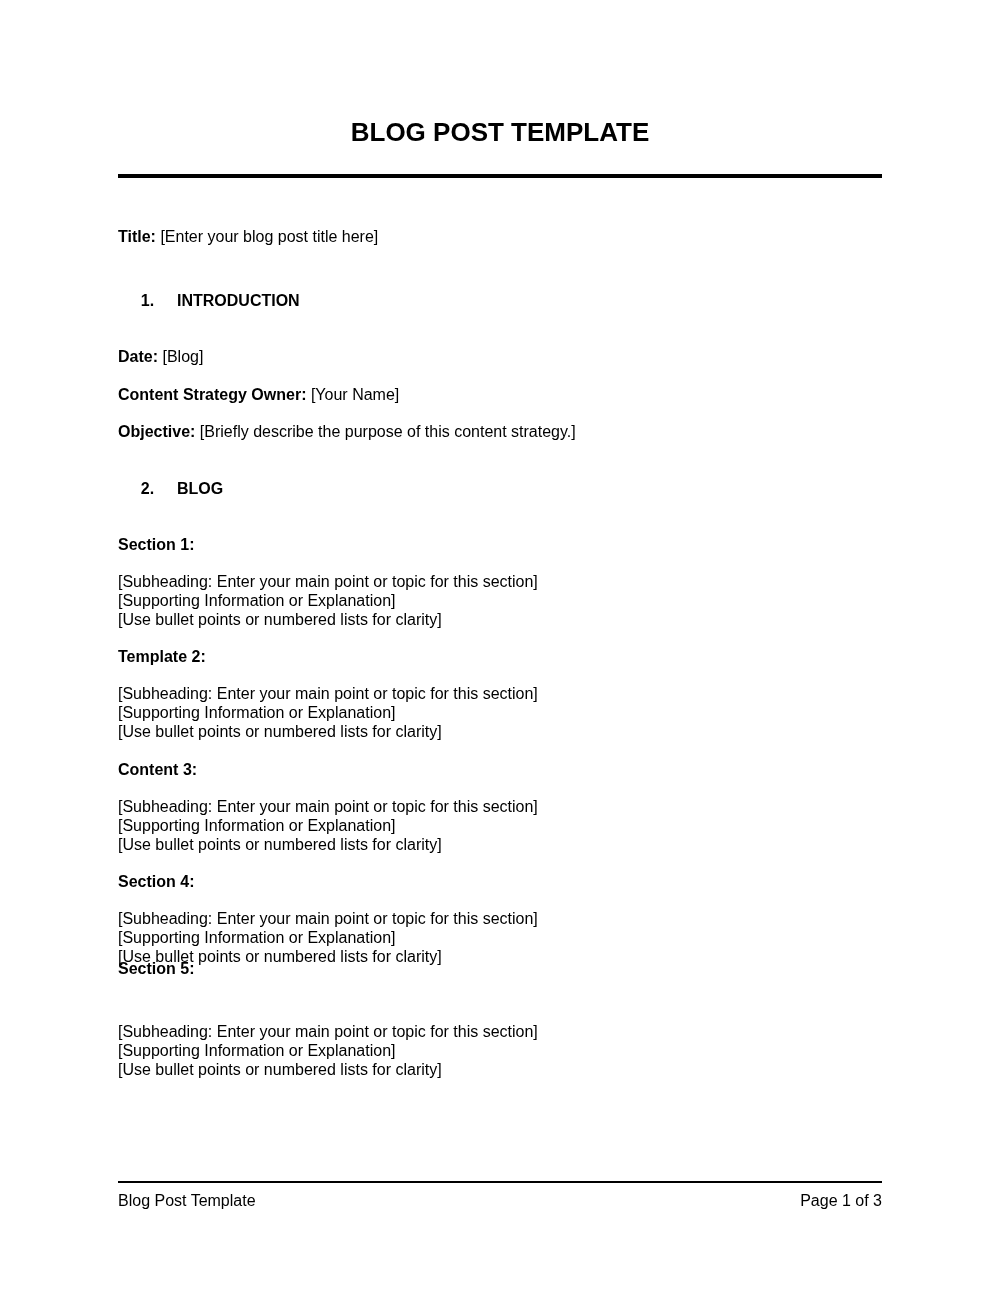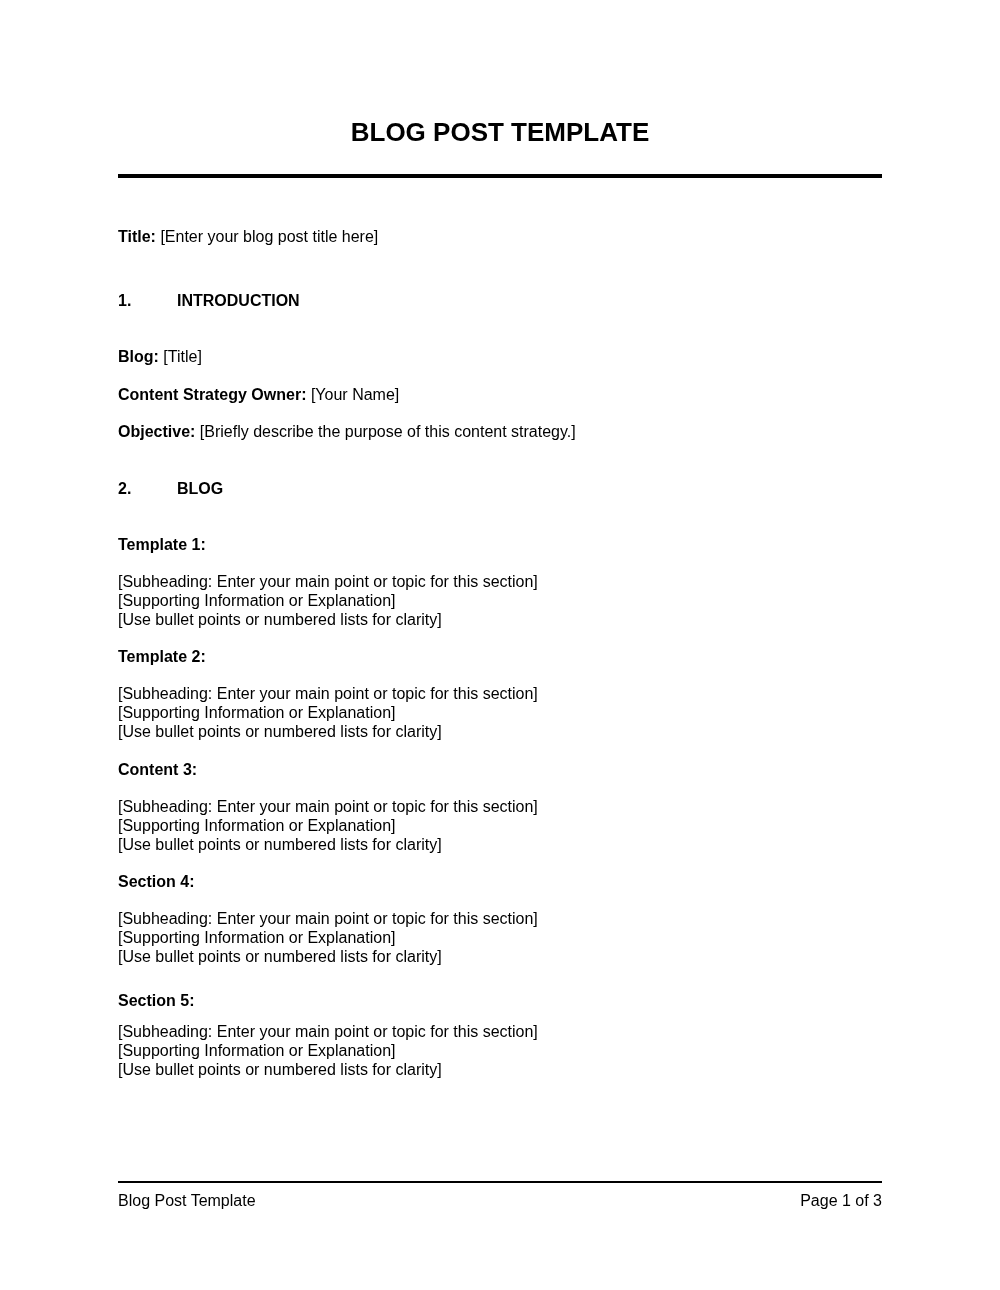--- a/index.html
+++ b/index.html
@@ -1,17 +1,17 @@
 <!DOCTYPE html>
 <html><head>
 <meta charset="utf-8">
 <style>
   html, body { margin:0; padding:0; background:#ffffff; }
   body { width:1000px; height:1290px; position:relative; font-family:"Liberation Sans", sans-serif; color:#000; overflow:hidden; }
-  .abs { position:absolute; }
+  .abs { position:absolute;text-align:center; }
   .doc-title { left:0; width:1000px; top:115px; text-align:center; font-size:26px; font-weight:bold; line-height:34px; }
   .rule { left:118px; width:764px; top:174px; height:4px; background:#000; }
   .line { left:118px; font-size:16px; line-height:19px; white-space:nowrap; }
   .b { font-weight:bold; }
   .num { display:inline-block; width:59px; font-weight:bold; }
   .footer-rule { left:118px; width:764px; top:1181px; height:2px; background:#000; }
   .footer-left { left:118px; top:1191px; font-size:16px; line-height:19px; }
   .footer-right { right:118px; top:1191px; font-size:16px; line-height:19px; text-align:left; }
 </style>
 </head>
@@ -23,56 +23,56 @@
 <div class="abs line" style="top:227px">
   <span class="b">Title:</span>
   <span>[Enter your blog post title here]</span>
 </div>
 
 <div class="abs line" style="top:291px">
   <span class="num">1.</span><span class="b">INTRODUCTION</span>
 </div>
 
 <div class="abs line" style="top:347px">
-  <span class="b">Blog:</span>
-  <span>[Title]</span>
+  <span class="b">Date:</span>
+  <span>[Blog]</span>
 </div>
 <div class="abs line" style="top:385px">
   <span class="b">Content Strategy Owner:</span>
   <span>[Your Name]</span>
 </div>
 <div class="abs line" style="top:422px">
   <span class="b">Objective:</span>
   <span>[Briefly describe the purpose of this content strategy.]</span>
 </div>
 
 <div class="abs line" style="top:479px">
   <span class="num">2.</span><span class="b">BLOG</span>
 </div>
 
-<div class="abs line b" style="top:535px">Template 1:</div>
+<div class="abs line b" style="top:535px">Section 1:</div>
 <div class="abs line" style="top:572px">[Subheading: Enter your main point or topic for this section]</div>
 <div class="abs line" style="top:591px">[Supporting Information or Explanation]</div>
 <div class="abs line" style="top:610px">[Use bullet points or numbered lists for clarity]</div>
 
 <div class="abs line b" style="top:647px">Template 2:</div>
 <div class="abs line" style="top:684px">[Subheading: Enter your main point or topic for this section]</div>
 <div class="abs line" style="top:703px">[Supporting Information or Explanation]</div>
 <div class="abs line" style="top:722px">[Use bullet points or numbered lists for clarity]</div>
 
 <div class="abs line b" style="top:760px">Content 3:</div>
 <div class="abs line" style="top:797px">[Subheading: Enter your main point or topic for this section]</div>
 <div class="abs line" style="top:816px">[Supporting Information or Explanation]</div>
 <div class="abs line" style="top:835px">[Use bullet points or numbered lists for clarity]</div>
 
 <div class="abs line b" style="top:872px">Section 4:</div>
 <div class="abs line" style="top:909px">[Subheading: Enter your main point or topic for this section]</div>
 <div class="abs line" style="top:928px">[Supporting Information or Explanation]</div>
 <div class="abs line" style="top:947px">[Use bullet points or numbered lists for clarity]</div>
 
-<div class="abs line b" style="top:991px">Section 5:</div>
+<div class="abs line b" style="top:959px">Section 5:</div>
 <div class="abs line" style="top:1022px">[Subheading: Enter your main point or topic for this section]</div>
 <div class="abs line" style="top:1041px">[Supporting Information or Explanation]</div>
 <div class="abs line" style="top:1060px">[Use bullet points or numbered lists for clarity]</div>
 
 <div class="abs footer-rule"></div>
 <div class="abs footer-left">Blog Post Template</div>
 <div class="abs footer-right">Page 1 of 3</div>
 
 </body></html>

